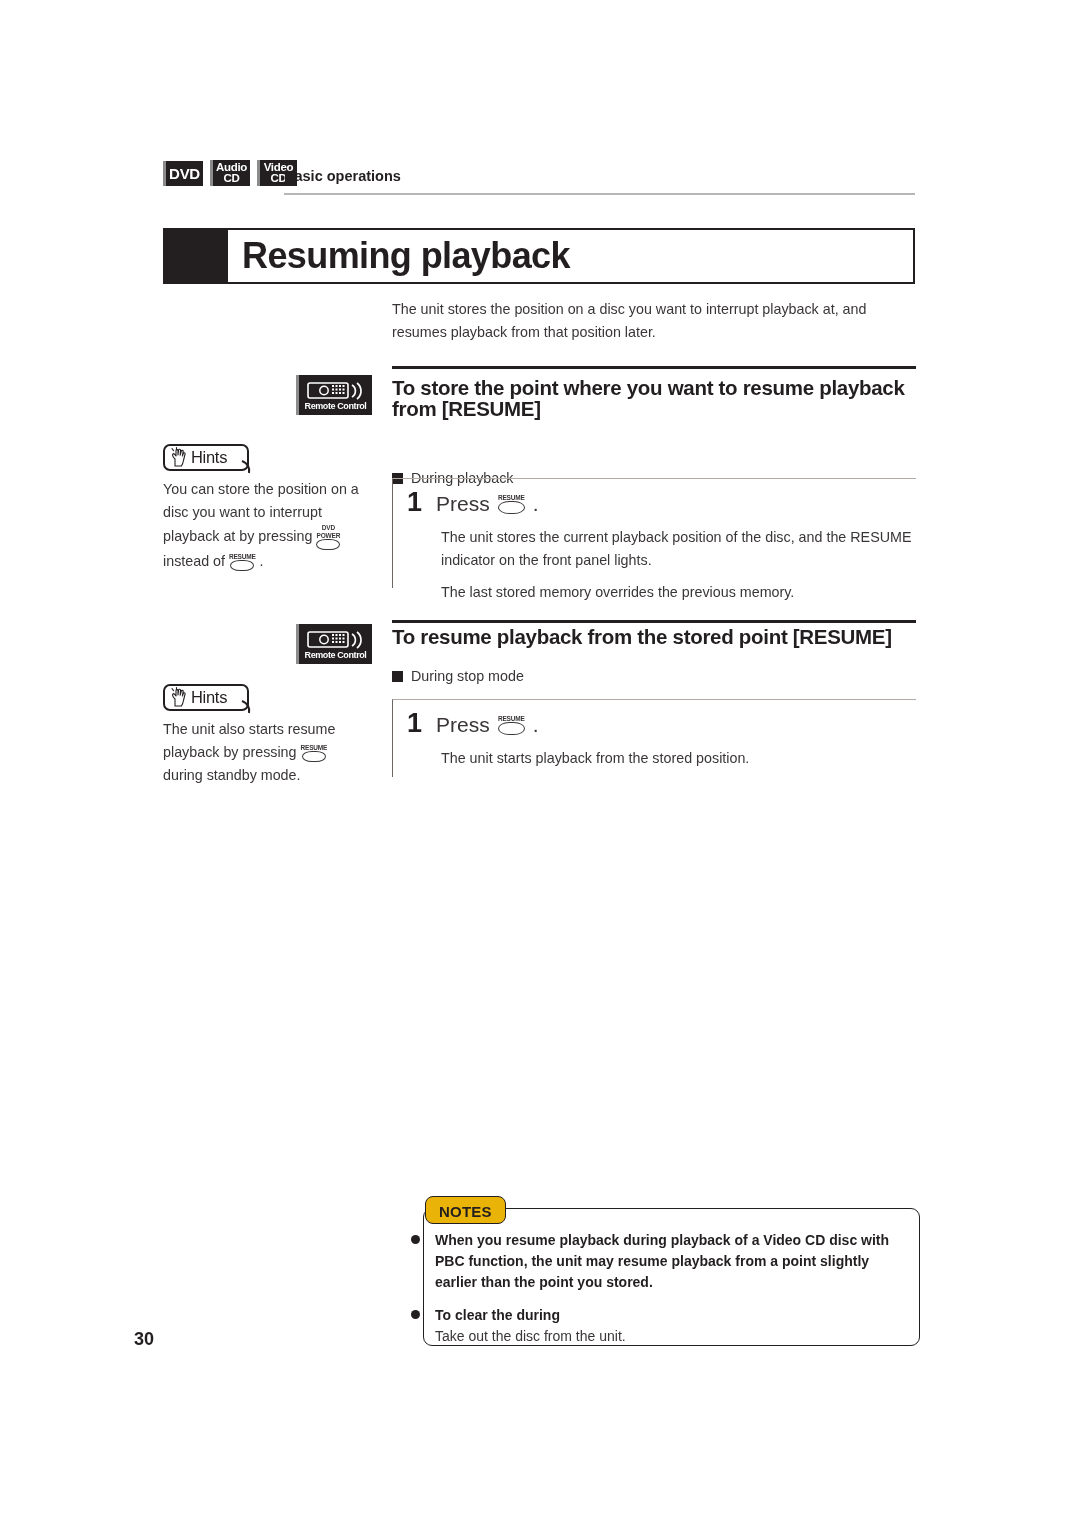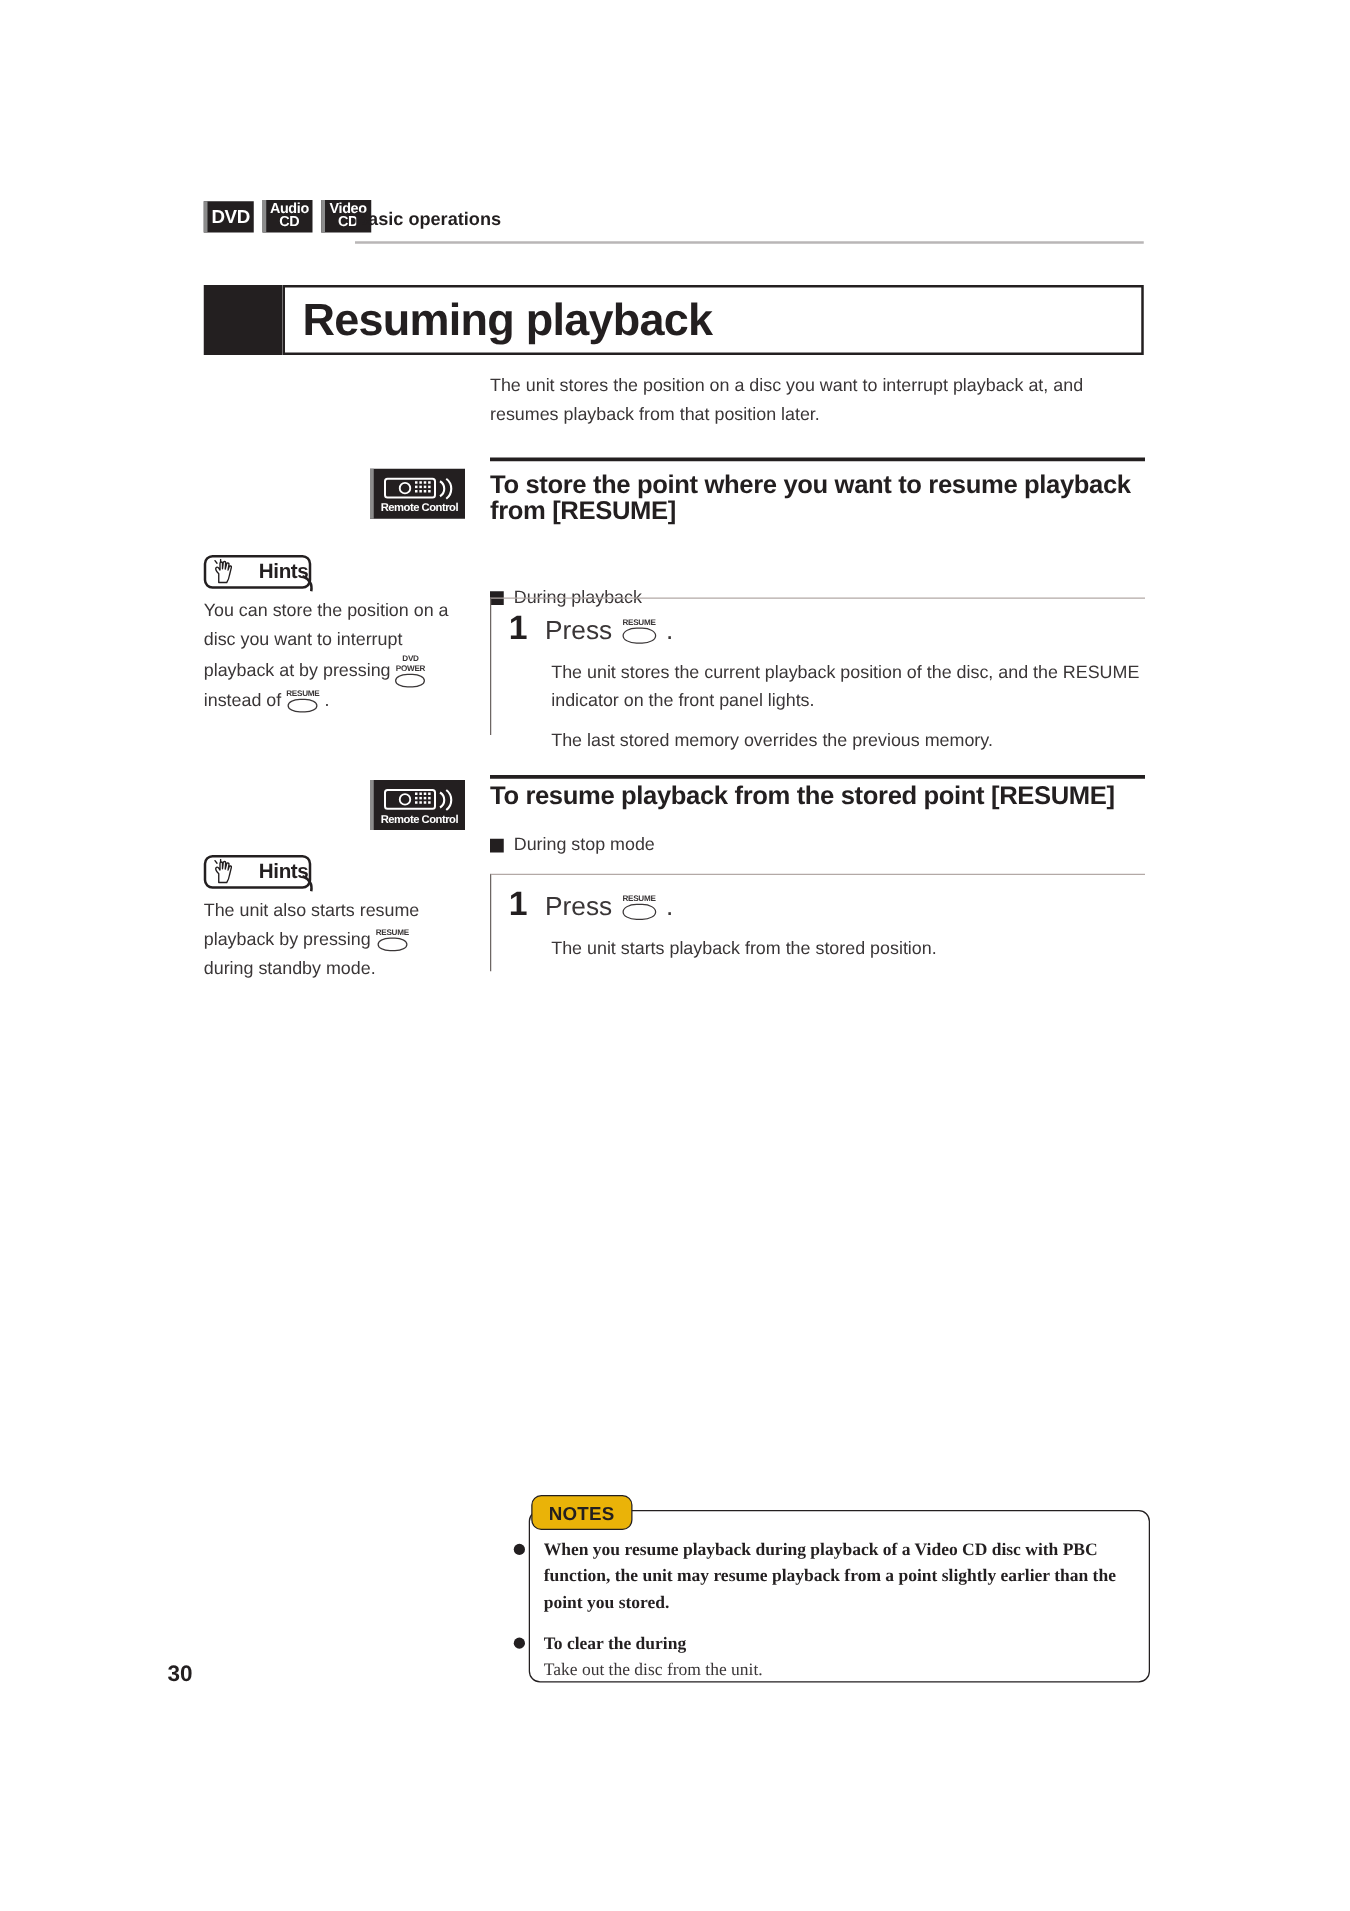--- a/index.html
+++ b/index.html
@@ -252,24 +252,23 @@
   }
   .hints-badge {
     position: relative;
     width: 86px;
     height: 27px;
     border: 2px solid #231f20;
     border-radius: 7px;
     box-sizing: border-box;
     display: flex;
     align-items: center;
-    gap: 18px;
+    gap: 2px;
     padding-left: 4px;
     background: #ffffff;
-    font-weight: bold;
   }
   .hints-badge .tail {
     position: absolute;
     right: -8px;
     bottom: -5px;
     width: 14px;
     height: 14px;
   }
   .hints-badge .hints-text {
     font-size: 16.5px;
@@ -319,21 +318,20 @@
   .notes-items {
     position: absolute;
     left: 0;
     top: 34px;
     width: 525px;
   }
   .note-item {
     display: flex;
     gap: 0;
     margin-bottom: 12px;
-    font-family: Liberation Serif, serif;
   }
   .note-bullet {
     width: 40px;
     flex: 0 0 40px;
     display: flex;
     justify-content: center;
     padding-top: 5px;
   }
   .note-bullet i {
     width: 9px;

